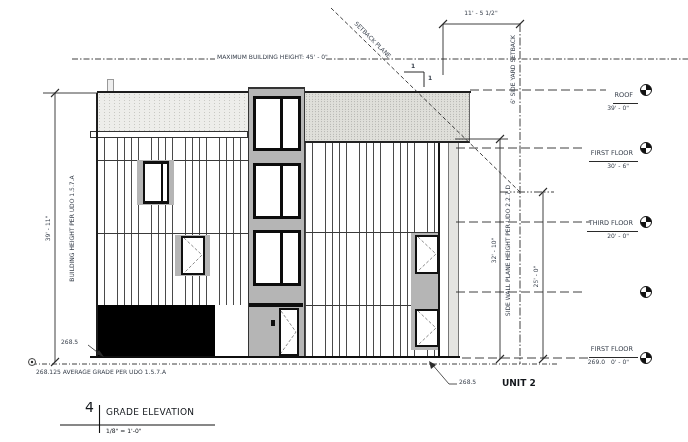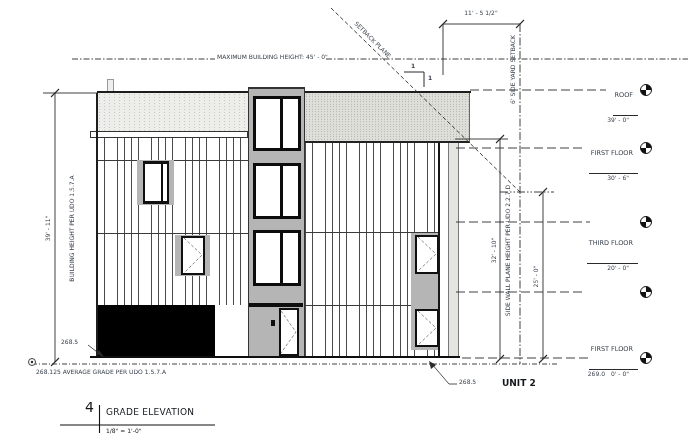--- a/index.html
+++ b/index.html
@@ -13,21 +13,21 @@
          text-align:center;transform:rotate(-90deg);}
   .siding{background-image:repeating-linear-gradient(90deg,#4a4a4a 0,#4a4a4a .8px,transparent .8px,transparent 6.8px);background-color:#fff;}
   .stipple-light{background-color:#ededea;background-image:radial-gradient(#c9c9c4 .6px,transparent .7px);background-size:5px 3px;}
   .stipple-dense{background-color:#dfdfda;background-image:radial-gradient(#aaaaa6 .7px,transparent .8px);background-size:3px 2.5px;}
   .hair{position:absolute;background:#3a3a3a;}
   .graysurround{position:absolute;background:#b5b5b5;}
   .win{position:absolute;background:#fff;border:2px solid #101010;box-sizing:border-box;}
   .twin{position:absolute;background:#fff;border:3px solid #0c0c0c;box-sizing:border-box;}
   .mullion{position:absolute;top:0;bottom:0;width:3px;background:#0c0c0c;}
   .lvl{position:absolute;left:548px;width:90px;text-align:right;}
-  .lvl .nm{display:inline-block;font-size:6.5px;line-height:8px;border-bottom:1px solid #2a2a2a;padding:0 5px 16px 2px;color:#39414d;text-align:center;}
+  .lvl .nm{display:inline-block;font-size:6.5px;line-height:8px;border-bottom:1px solid #2a2a2a;padding:0 5px 4px 2px;color:#39414d;text-align:center;}
   .lvl .vals{font-size:6px;line-height:7px;padding-right:9px;display:flex;justify-content:flex-end;gap:6px;}
   .datumcircle{position:absolute;width:12px;height:12px;border-radius:50%;border:1px solid #111;box-sizing:border-box;
     background:conic-gradient(#111 0 90deg,#fff 90deg 180deg,#111 180deg 270deg,#fff 270deg 360deg);}
   svg{position:absolute;left:0;top:0;}
 </style>
 </head>
 <body>
 
 <div id="canvas">
 
@@ -169,21 +169,21 @@
   <div class="datumcircle" style="left:640px;top:84px;"></div>
 
   <div class="lvl" style="top:140px;">
     <span class="nm">FIRST FLOOR</span>
     <div class="vals">
         <span>30' - 6"</span>
       </div>
   </div>
   <div class="datumcircle" style="left:640px;top:142px;"></div>
 
-  <div class="lvl" style="top:230px;">
+  <div class="lvl" style="top:210px;">
     <span class="nm">THIRD FLOOR</span>
     <div class="vals">
         <span>20' - 0"</span>
       </div>
   </div>
   <div class="datumcircle" style="left:640px;top:216px;"></div>
 
   <div class="datumcircle" style="left:640px;top:286px;"></div>
 
   <div class="lvl" style="top:336px;">

